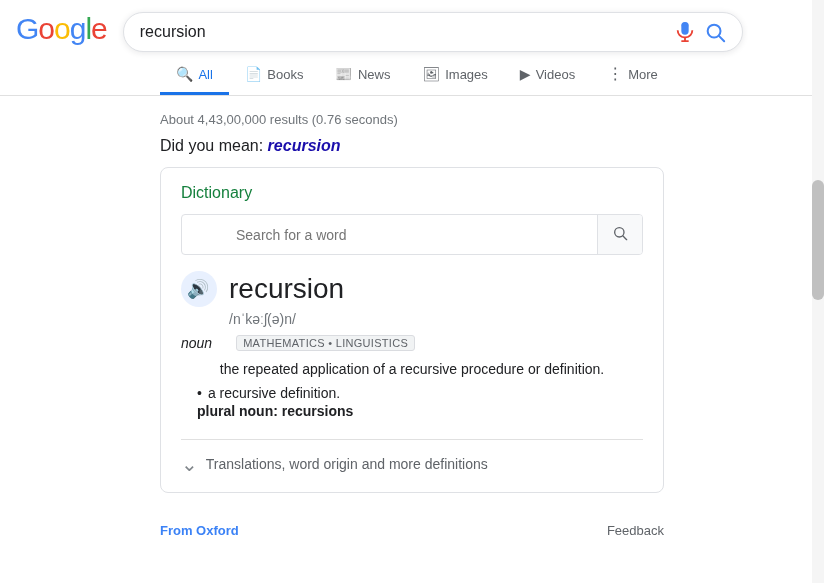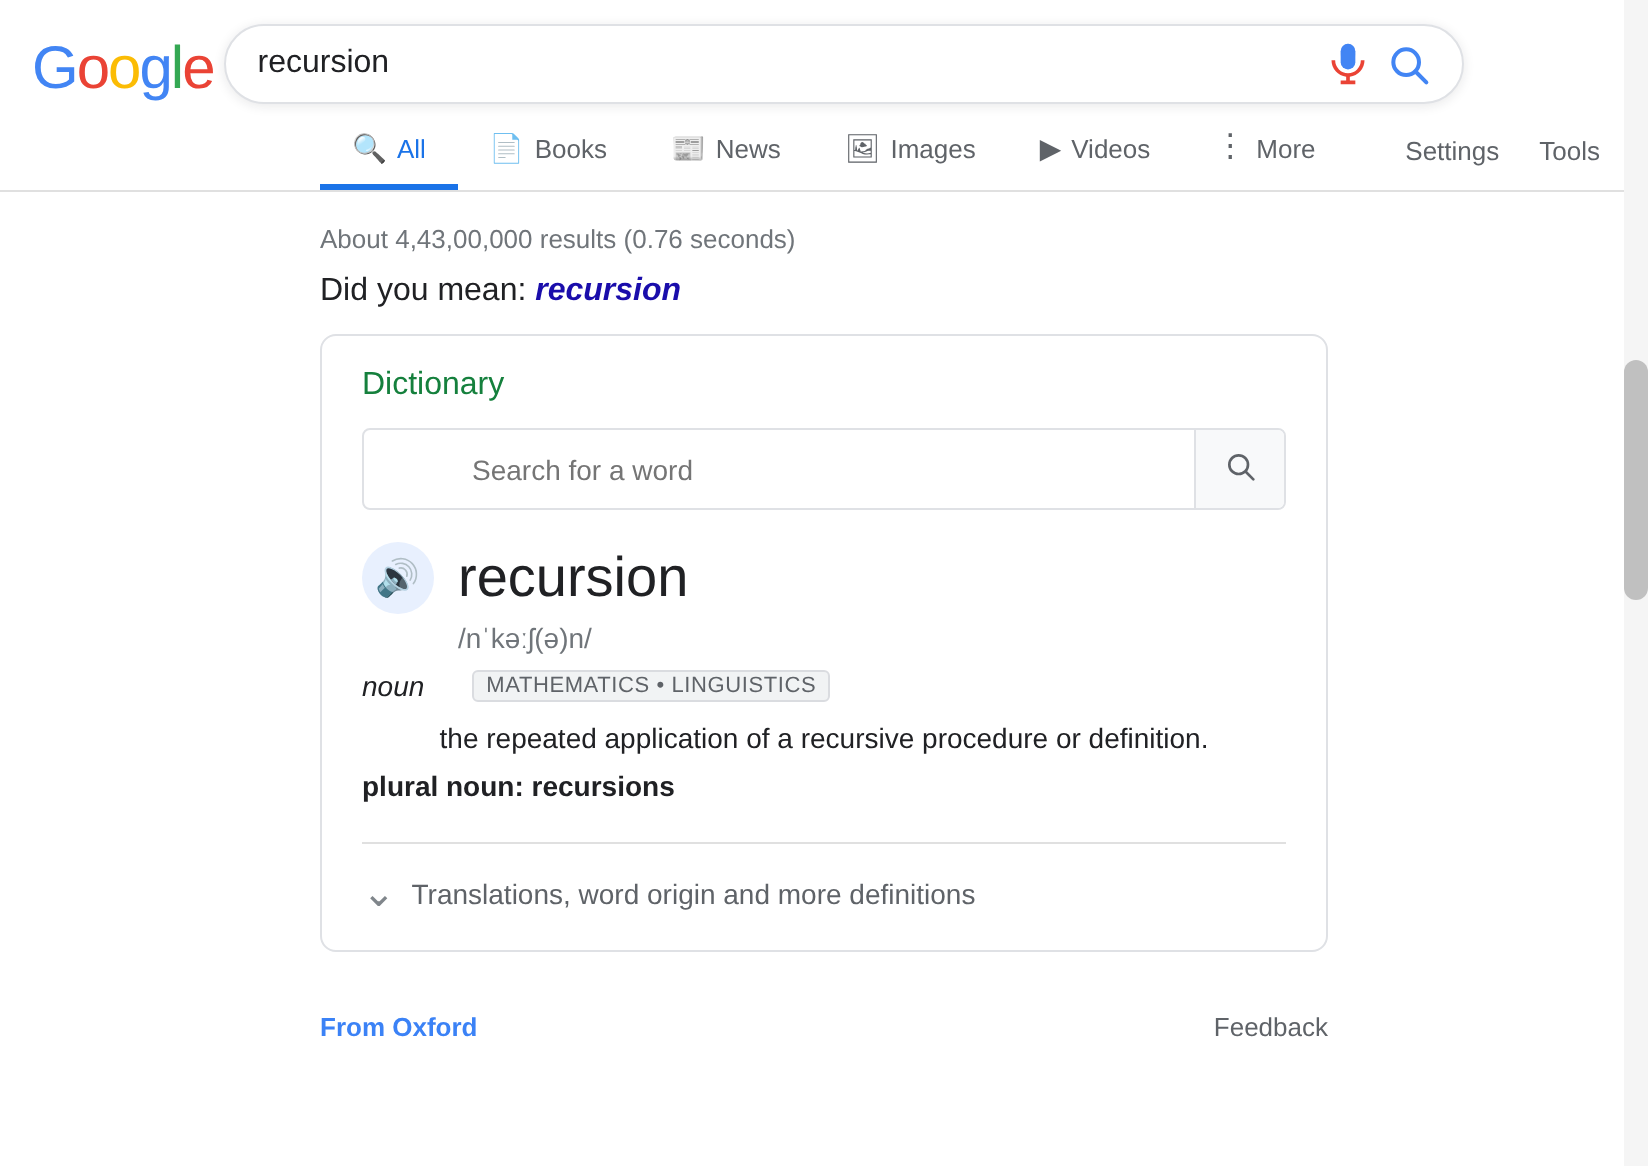--- a/index.html
+++ b/index.html
@@ -8,23 +8,23 @@
       background: #fff;
       color: #202124;
       width: 824px;
       min-height: 583px;
       overflow-x: hidden;
     }
 
     
     .header {
       display: flex;
-      align-items: flex-end;
+      align-items: flex-start;
       padding: 12px 16px 0 16px;
-      gap: 5px;
+      gap: 16px;
     }
 
     .logo-container {
       flex-shrink: 0;
     }
 
     .google-logo {
       font-size: 30px;
       font-weight: 400;
       letter-spacing: -1px;
@@ -281,20 +281,21 @@
       margin-left: 16px;
       margin-bottom: 2px;
     }
 
     .sub-def::before {
       content: "•";
       margin-right: 6px;
     }
 
     .plural-note {
+      margin-left: 16px;
       color: #70757a;
       font-size: 14px;
     }
 
     .plural-note span {
       color: #202124;
       font-weight: 600;
     }
 
     .card-divider {
@@ -402,24 +403,20 @@
     <span>Images</span>
   </a>
   <a class="nav-tab">
     <span style="font-size:14px;">▶</span>
     <span>Videos</span>
   </a>
   <a class="nav-tab">
     <span style="font-size:16px; line-height:1;">⋮</span>
     <span>More</span>
   </a>
-  <div class="nav-right">
-    <span class="settings-link">Settings</span>
-    <span class="tools-link">Tools</span>
-  </div>
 </nav>
 
 <div class="results-area">
   <div class="results-count">About 4,43,00,000 results (0.76 seconds)</div>
 
   <div class="did-you-mean">
     <span class="prompt">Did you mean: </span><a>recursion</a>
   </div>
 
   <div class="dictionary-card">
@@ -444,20 +441,21 @@
       </div>
       <div class="word-pronunciation">/nˈkəːʃ(ə)n/</div>
 
       <div class="word-pos-row">
         <span class="pos-label">noun</span>
         <span class="badge">MATHEMATICS • LINGUISTICS</span>
       </div>
 
       <div class="definition-list">
         <div class="definition-main">the repeated application of a recursive procedure or definition.</div>
+        <div class="sub-def">a recursive definition.</div>
         <div class="plural-note">
           <span>plural noun: </span><span>recursions</span>
         </div>
       </div>
 
       <hr class="card-divider">
 
       <div class="more-definitions">
         <span class="chevron-down">⌄</span>
         <span>Translations, word origin and more definitions</span>

